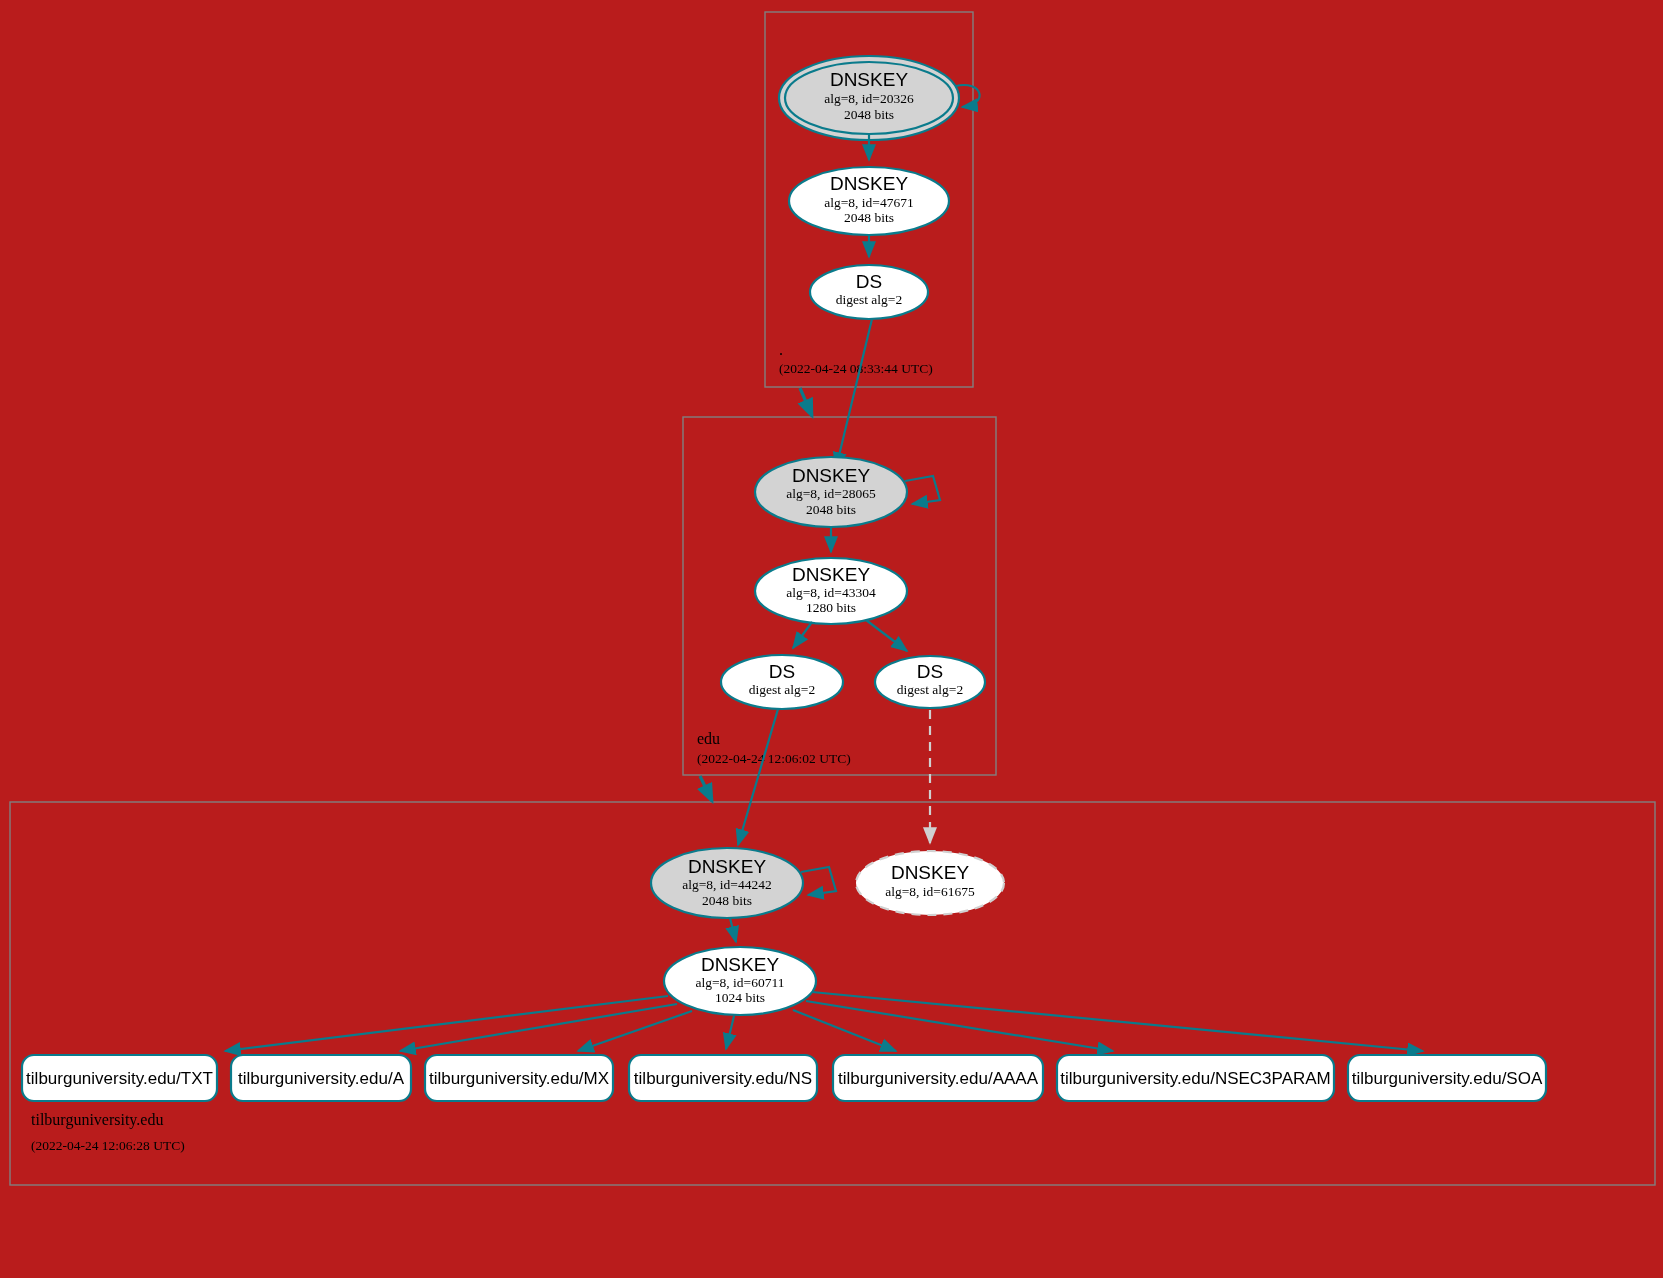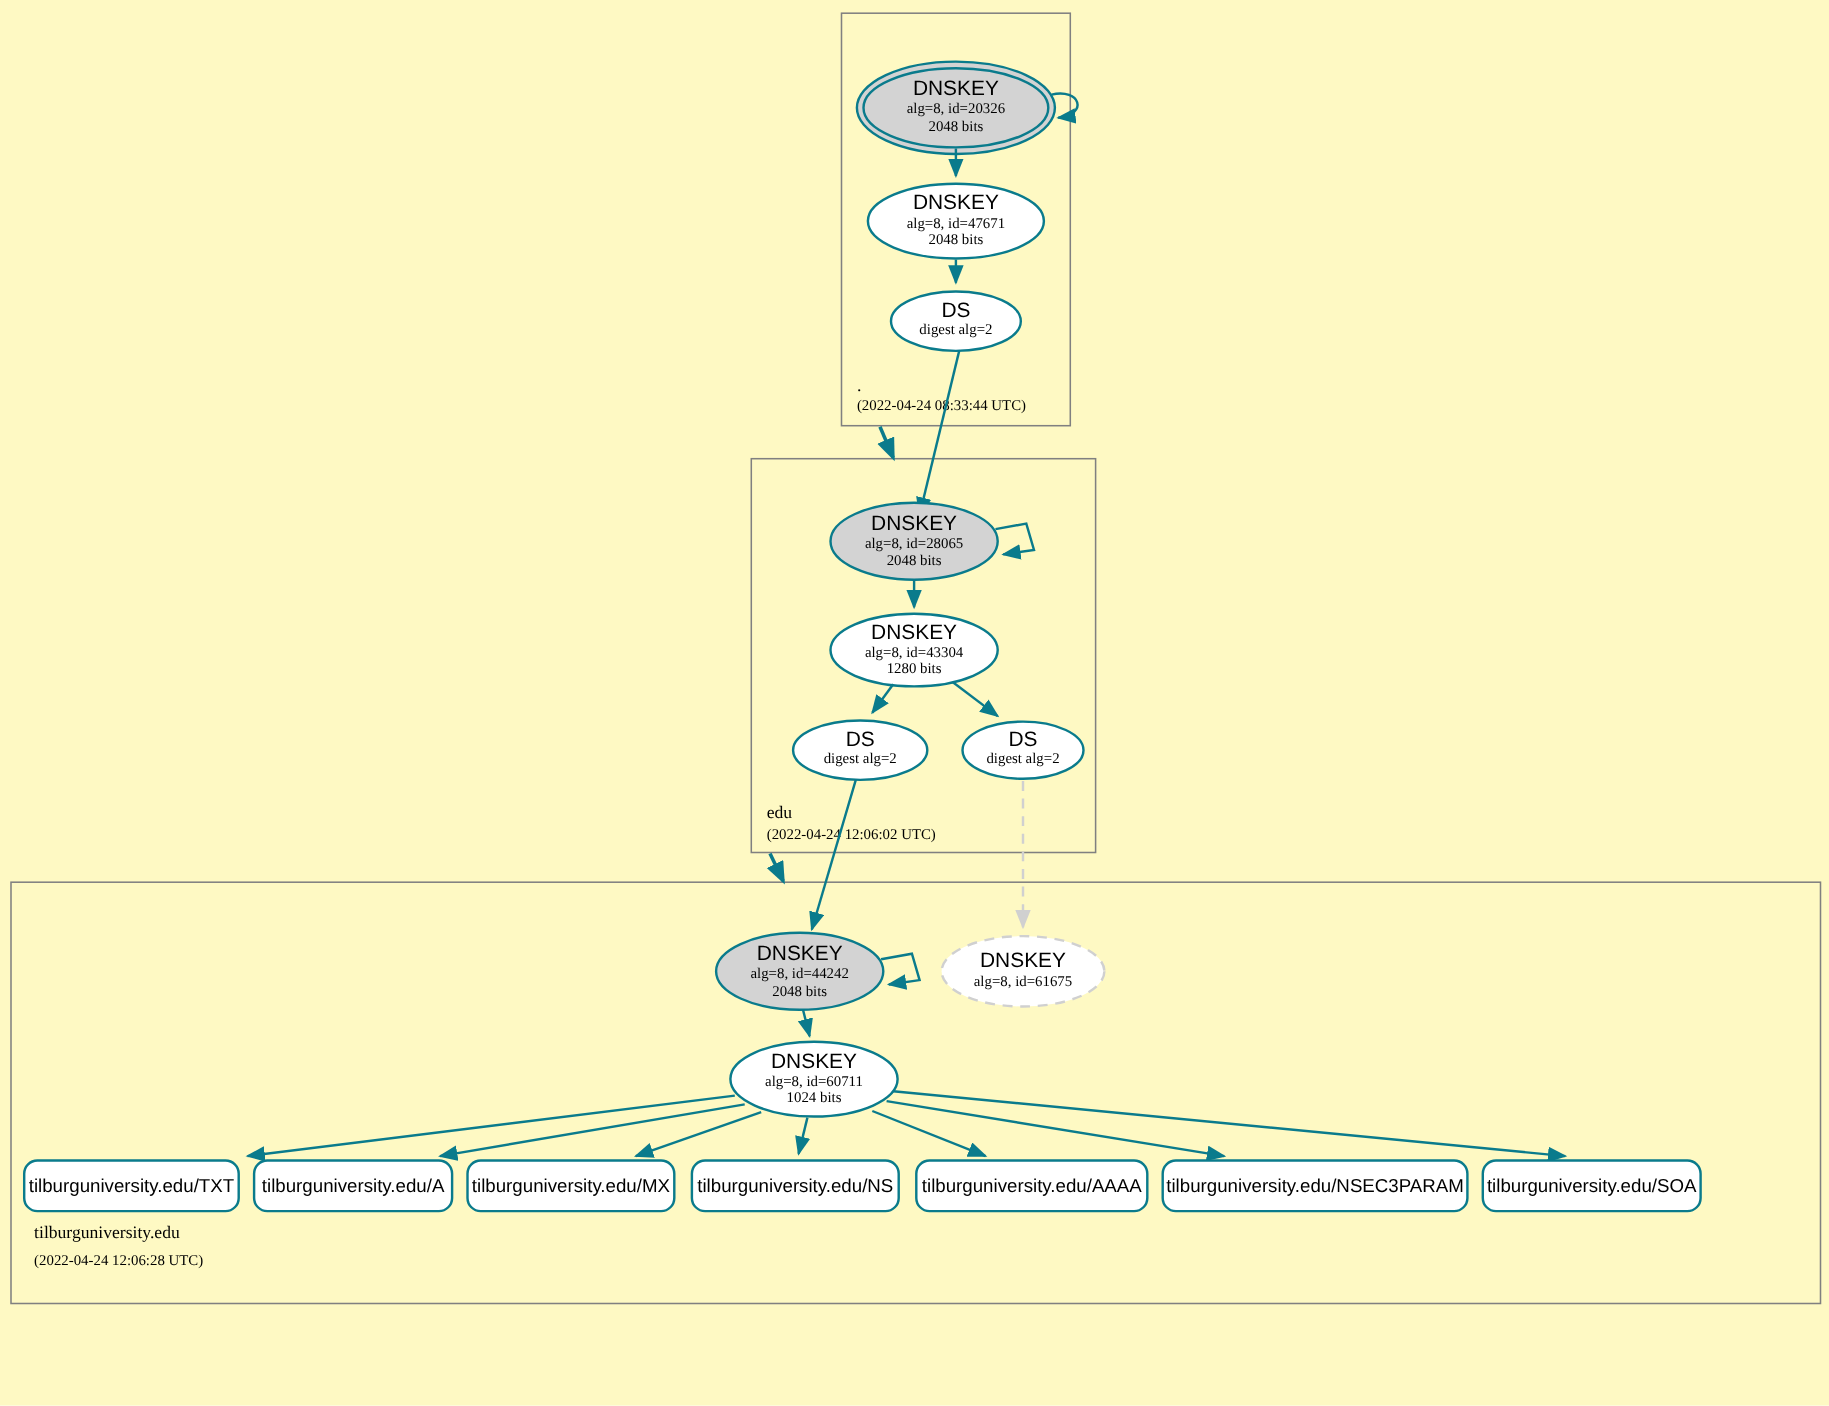--- a/index.html
+++ b/index.html
@@ -5,21 +5,21 @@
   html, body {
     margin: 0;
     padding: 0;
     background: #ffffff;
     font-family: "Liberation Sans", sans-serif;
   }
   #stage {
     position: relative;
     width: 1663px;
     height: 1278px;
-    background: #fef9c3;
+    background: #b91c1c;
     overflow: hidden;
   }
   svg#graph {
     position: absolute;
     top: 0;
     left: 0;
     width: 1663px;
     height: 1278px;
   }
   .zone-box {

